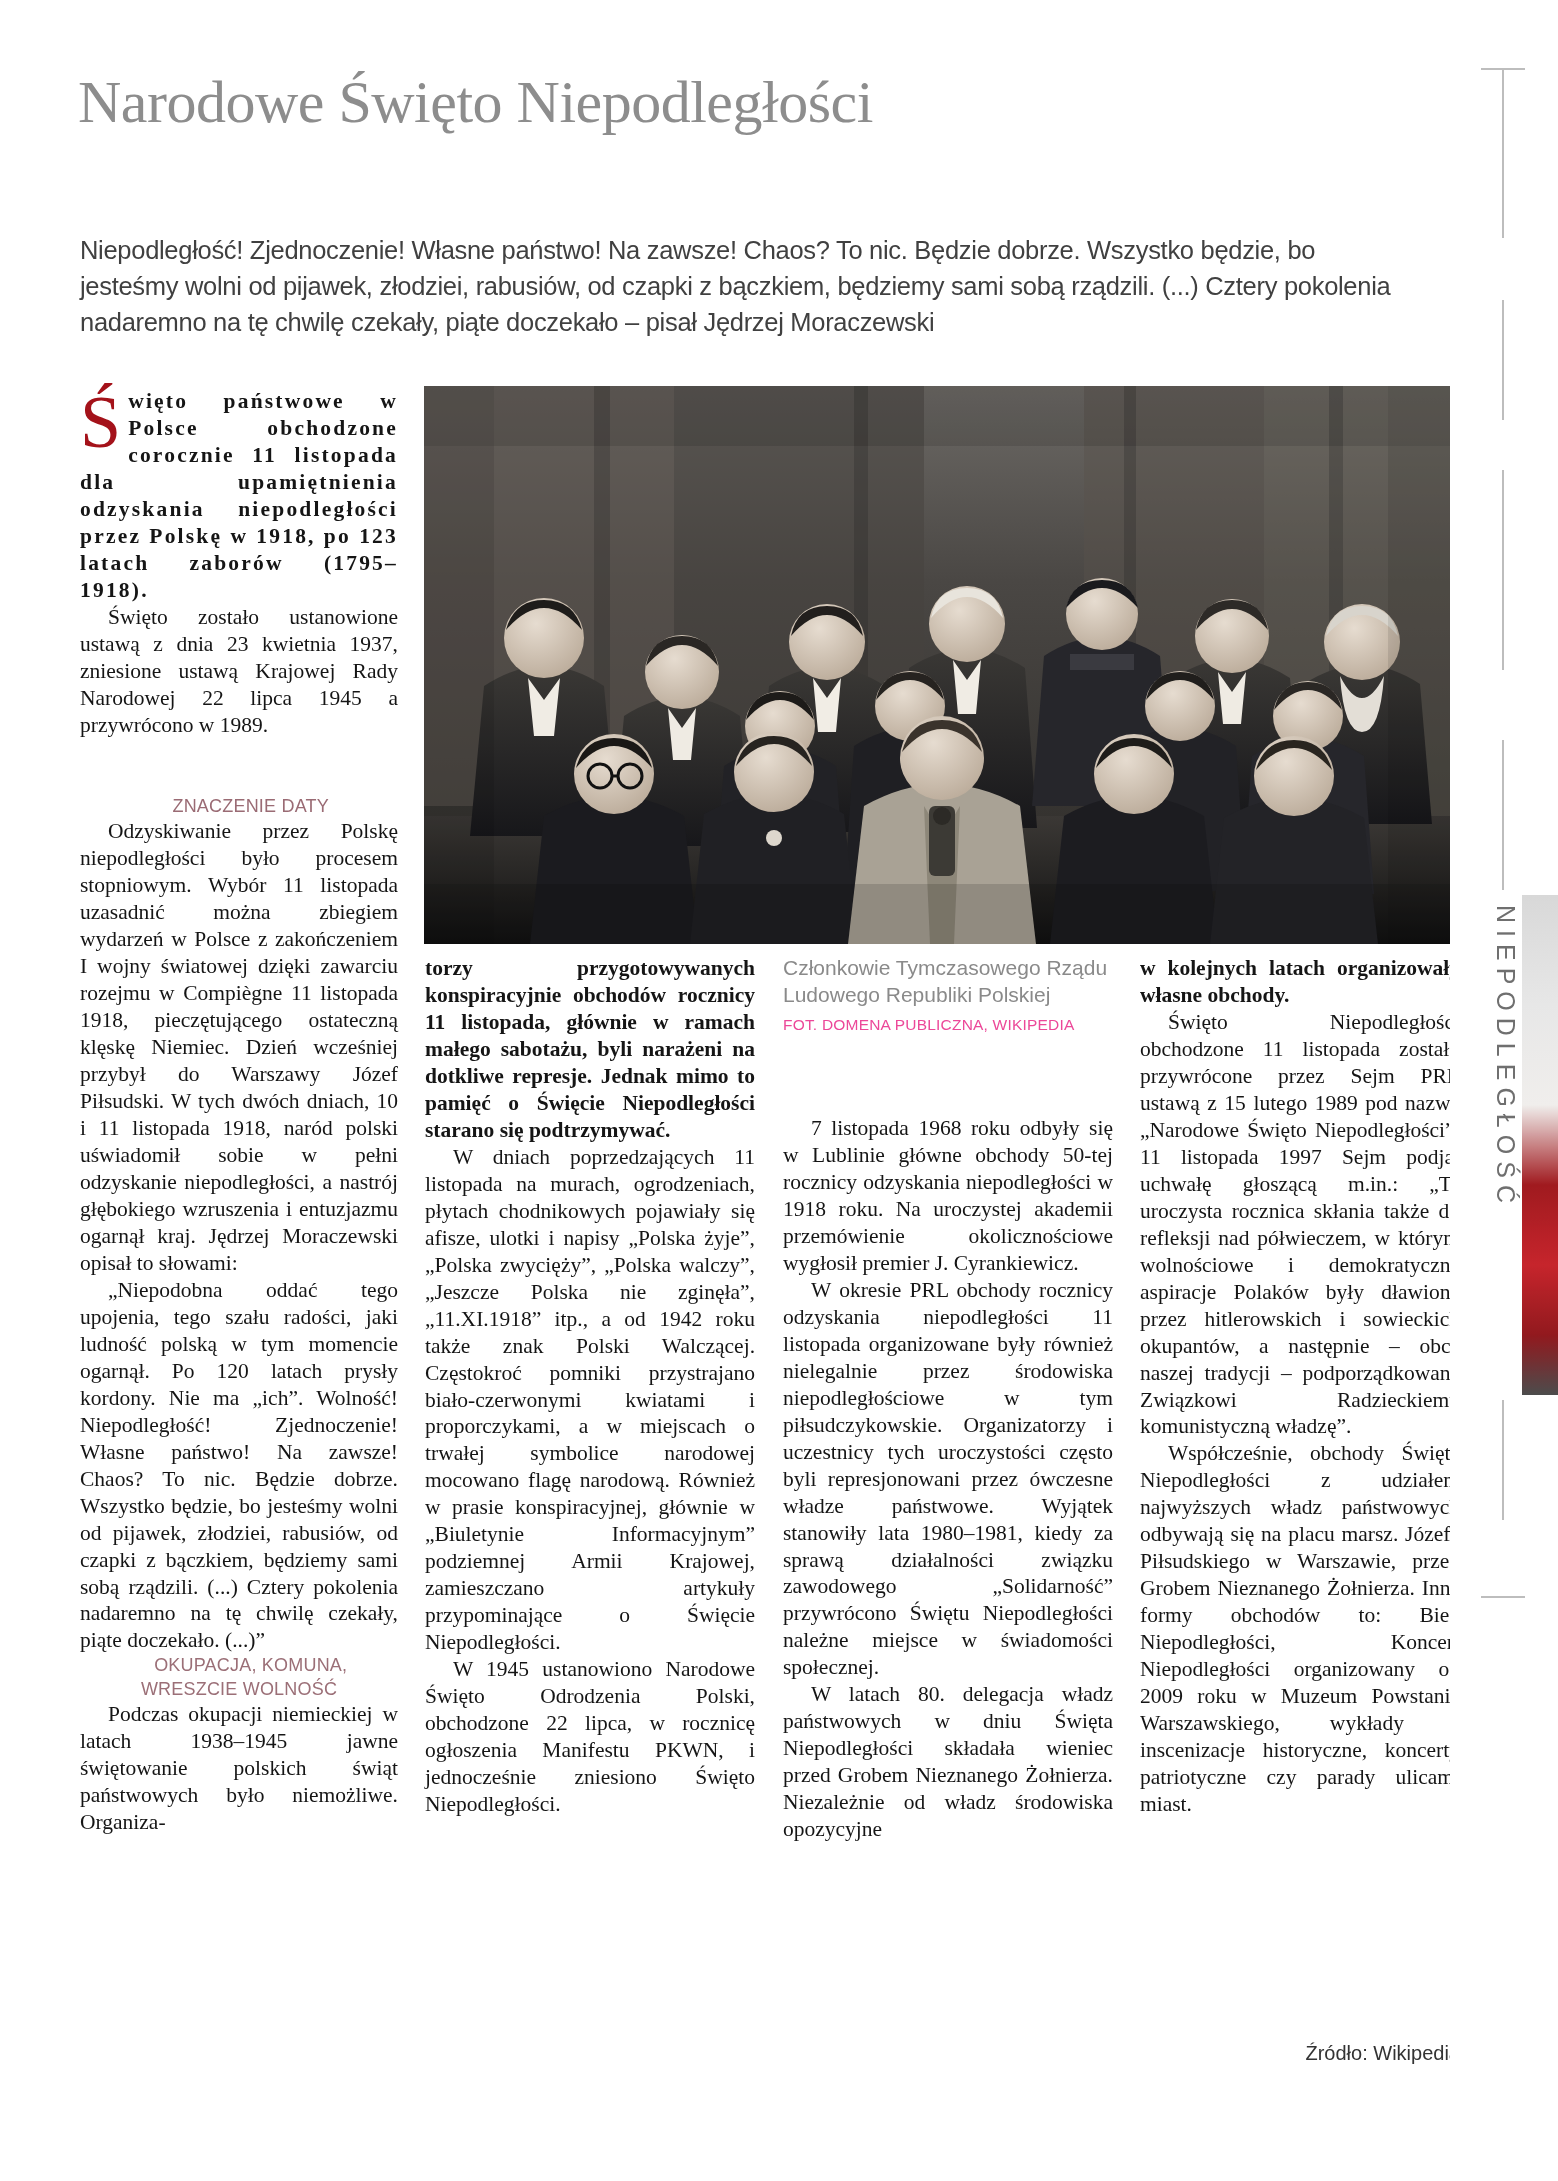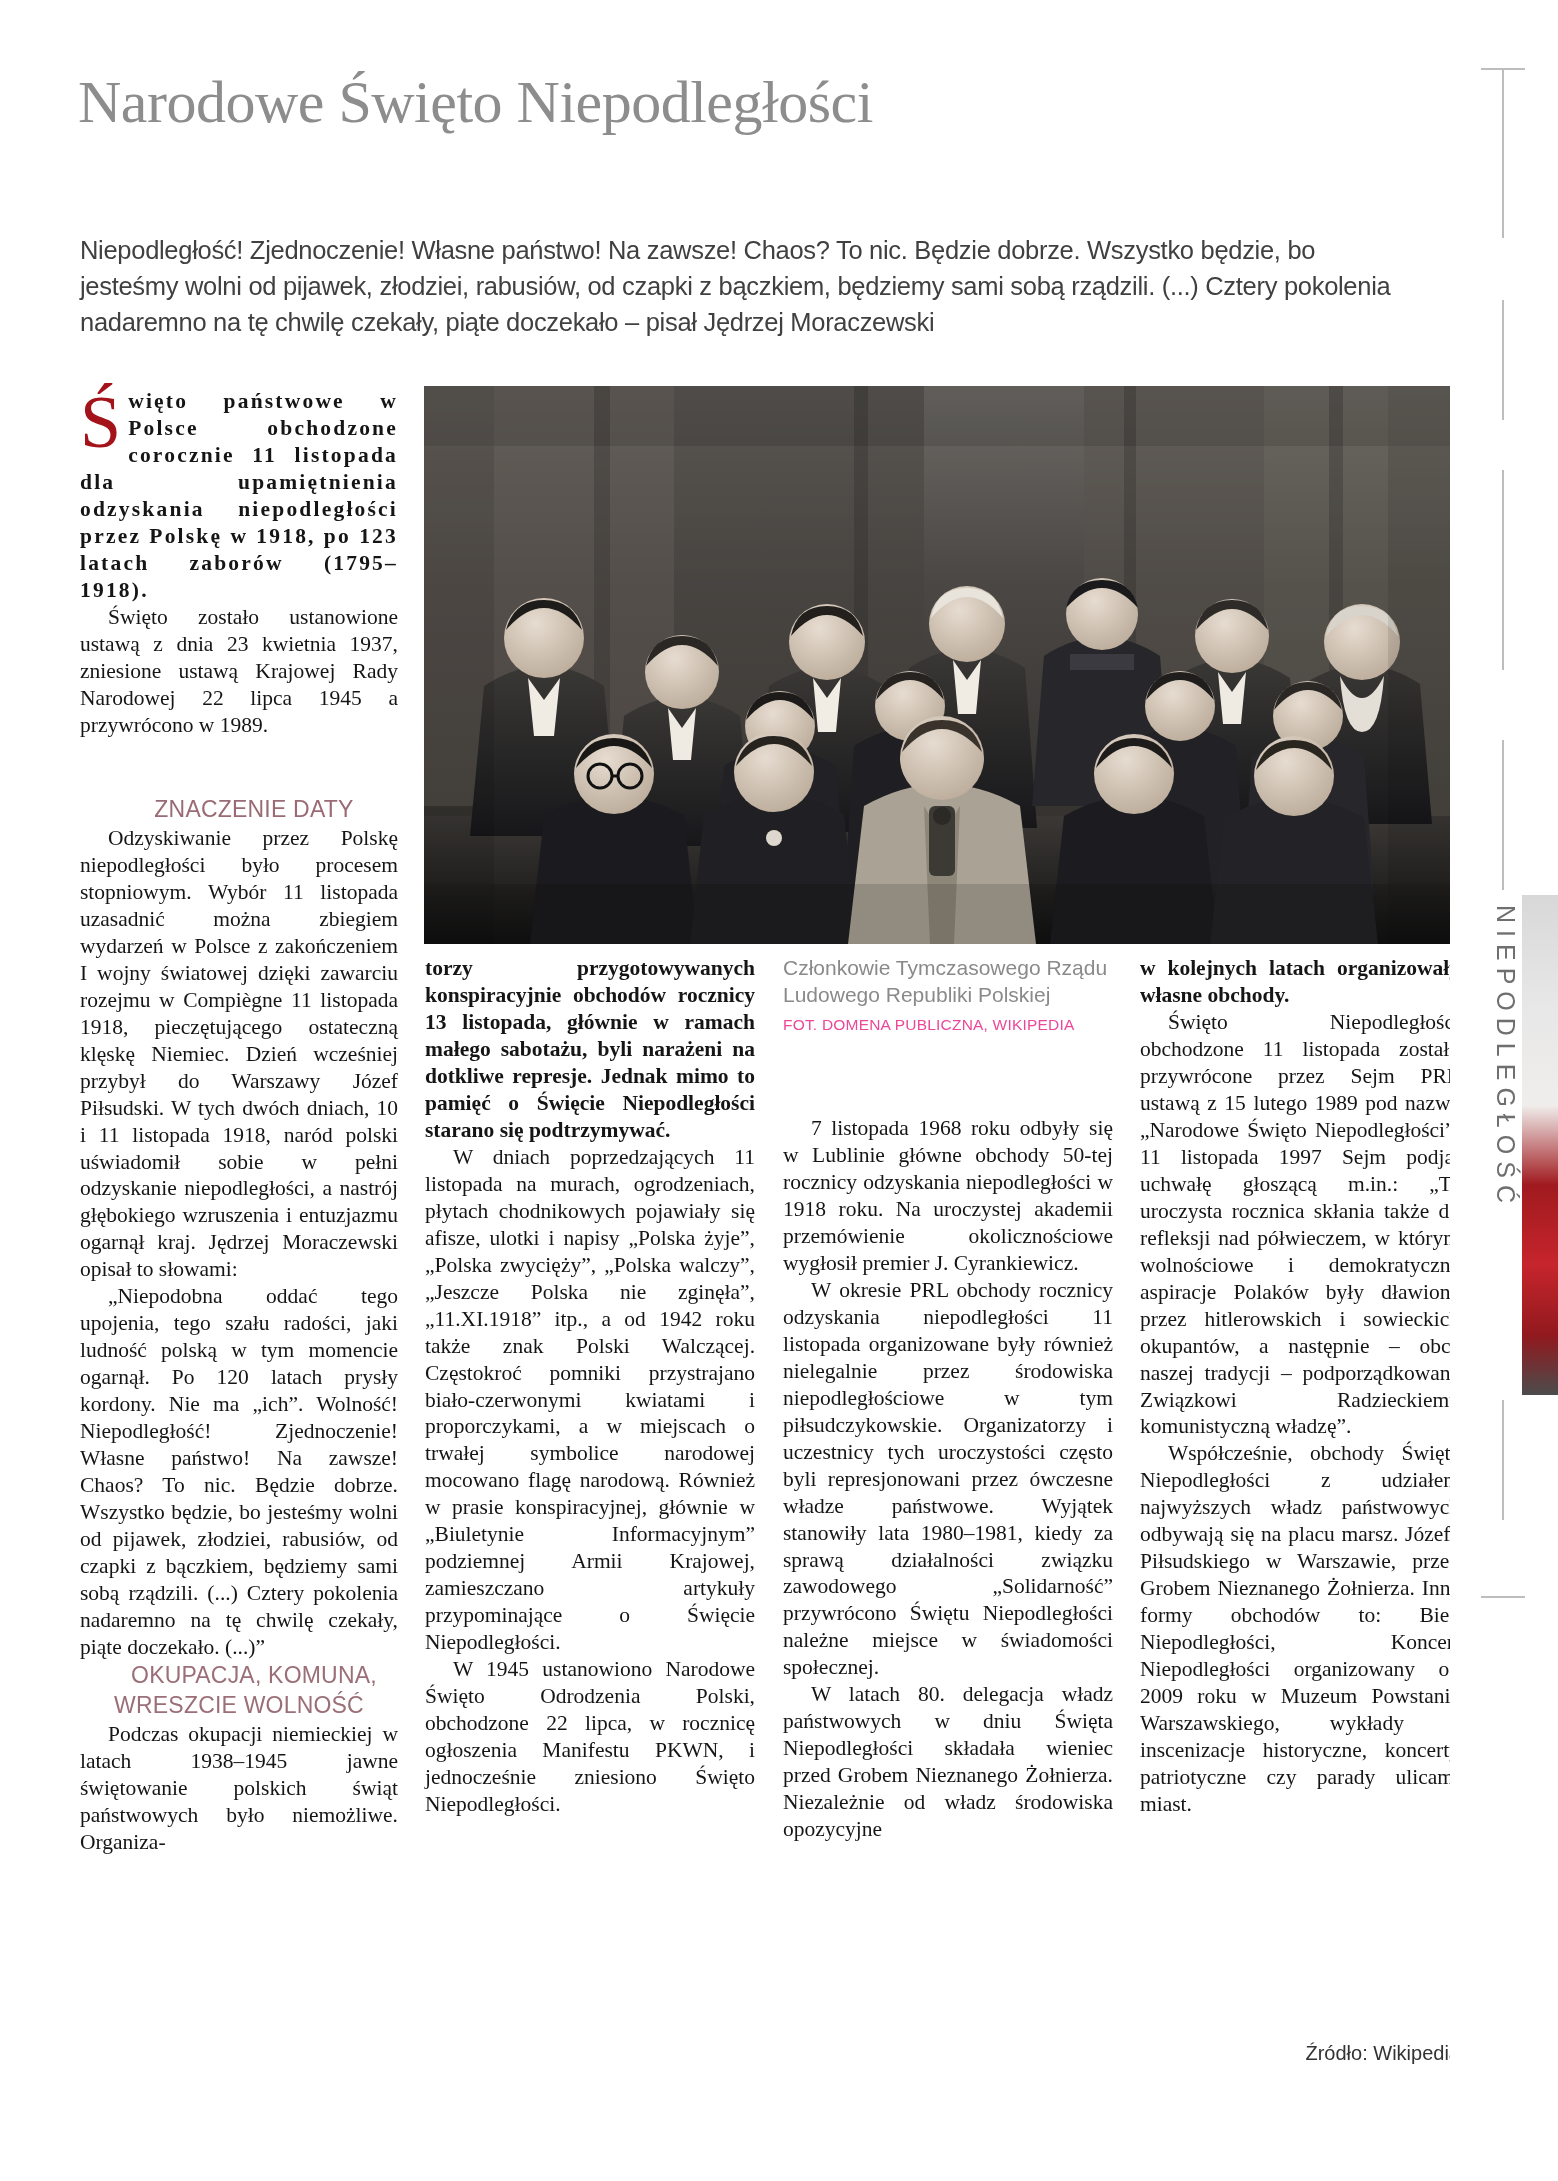--- a/index.html
+++ b/index.html
@@ -106,21 +106,21 @@
   .col p.noindent { text-indent: 0; font-weight: bold; }
 
   .c1 { left: 80px; top: 388px; width: 318px; }
   .c1b { left: 80px; top: 795px; width: 318px; }
   .c2 { left: 425px; top: 955px; width: 330px; }
   .c3 { left: 783px; top: 1115px; width: 330px; }
   .c4 { left: 1140px; top: 955px; width: 320px; }
 
   .subhead {
     font-family: "Liberation Sans", sans-serif;
-    font-size: 23px;
+    font-size: 18px;
     color: #9a6b74;
     text-align: center;
     letter-spacing: 0.2px;
     margin: 10px 0 6px 0;
     line-height: 1.3;
     text-indent: 0;
   }
   .subhead.mauve { color: #9b6f77; }
 
   .dropcap-wrap { position: relative; }
@@ -350,21 +350,21 @@
       </g>
     </svg>
   </div>
 
   <div class="caption">
     <div>Członkowie Tymczasowego Rządu Ludowego Republiki Polskiej</div>
     <div class="credit">FOT. DOMENA PUBLICZNA, WIKIPEDIA</div>
   </div>
 
   <div class="col c2">
-    <p class="noindent">torzy przygotowywanych konspiracyjnie obchodów rocznicy 13 listopada, głównie w ramach małego sabotażu, byli narażeni na dotkliwe represje. Jednak mimo to pamięć o Święcie Niepodległości starano się podtrzymywać.</p>
+    <p class="noindent">torzy przygotowywanych konspiracyjnie obchodów rocznicy 11 listopada, głównie w ramach małego sabotażu, byli narażeni na dotkliwe represje. Jednak mimo to pamięć o Święcie Niepodległości starano się podtrzymywać.</p>
     <p>W dniach poprzedzających 11 listopada na murach, ogrodzeniach, płytach chodnikowych pojawiały się afisze, ulotki i napisy „Polska żyje”, „Polska zwycięży”, „Polska walczy”, „Jeszcze Polska nie zginęła”, „11.XI.1918” itp., a od 1942 roku także znak Polski Walczącej. Częstokroć pomniki przystrajano biało-czerwonymi kwiatami i proporczykami, a w miejscach o trwałej symbolice narodowej mocowano flagę narodową. Również w prasie konspiracyjnej, głównie w „Biuletynie Informacyjnym” podziemnej Armii Krajowej, zamieszczano artykuły przypominające o Święcie Niepodległości.</p>
     <p>W 1945 ustanowiono Narodowe Święto Odrodzenia Polski, obchodzone 22 lipca, w rocznicę ogłoszenia Manifestu PKWN, i jednocześnie zniesiono Święto Niepodległości.</p>
   </div>
 
   <div class="col c3">
     <p>7 listopada 1968 roku odbyły się w Lublinie główne obchody 50-tej rocznicy odzyskania niepodległości w 1918 roku. Na uroczystej akademii przemówienie okolicznościowe wygłosił premier J. Cyrankiewicz.</p>
     <p>W okresie PRL obchody rocznicy odzyskania niepodległości 11 listopada organizowane były również nielegalnie przez środowiska niepodległościowe w tym piłsudczykowskie. Organizatorzy i uczestnicy tych uroczystości często byli represjonowani przez ówczesne władze państwowe. Wyjątek stanowiły lata 1980–1981, kiedy za sprawą działalności związku zawodowego „Solidarność” przywrócono Świętu Niepodległości należne miejsce w świadomości społecznej.</p>
     <p>W latach 80. delegacja władz państwowych w dniu Święta Niepodległości składała wieniec przed Grobem Nieznanego Żołnierza. Niezależnie od władz środowiska opozycyjne</p>
   </div>
 

